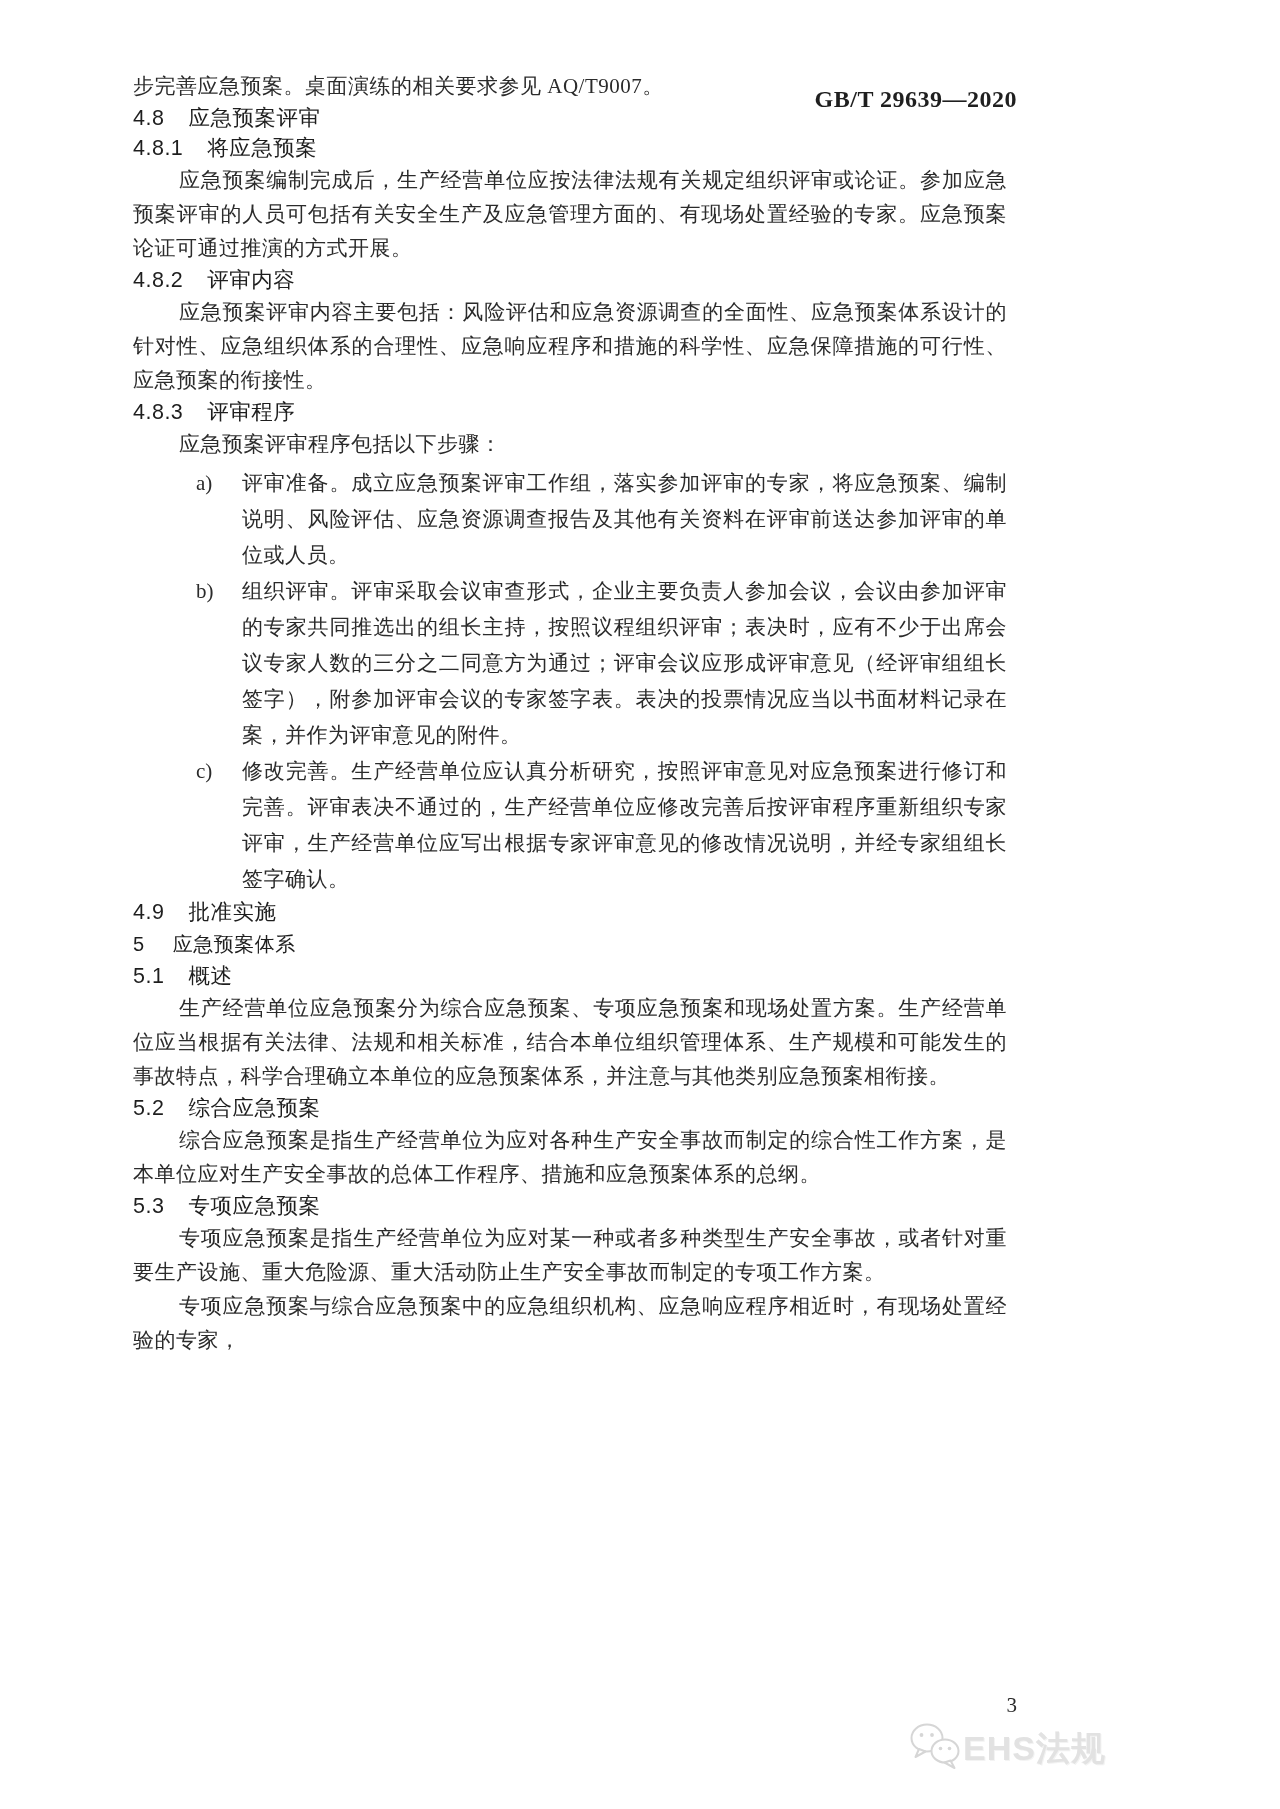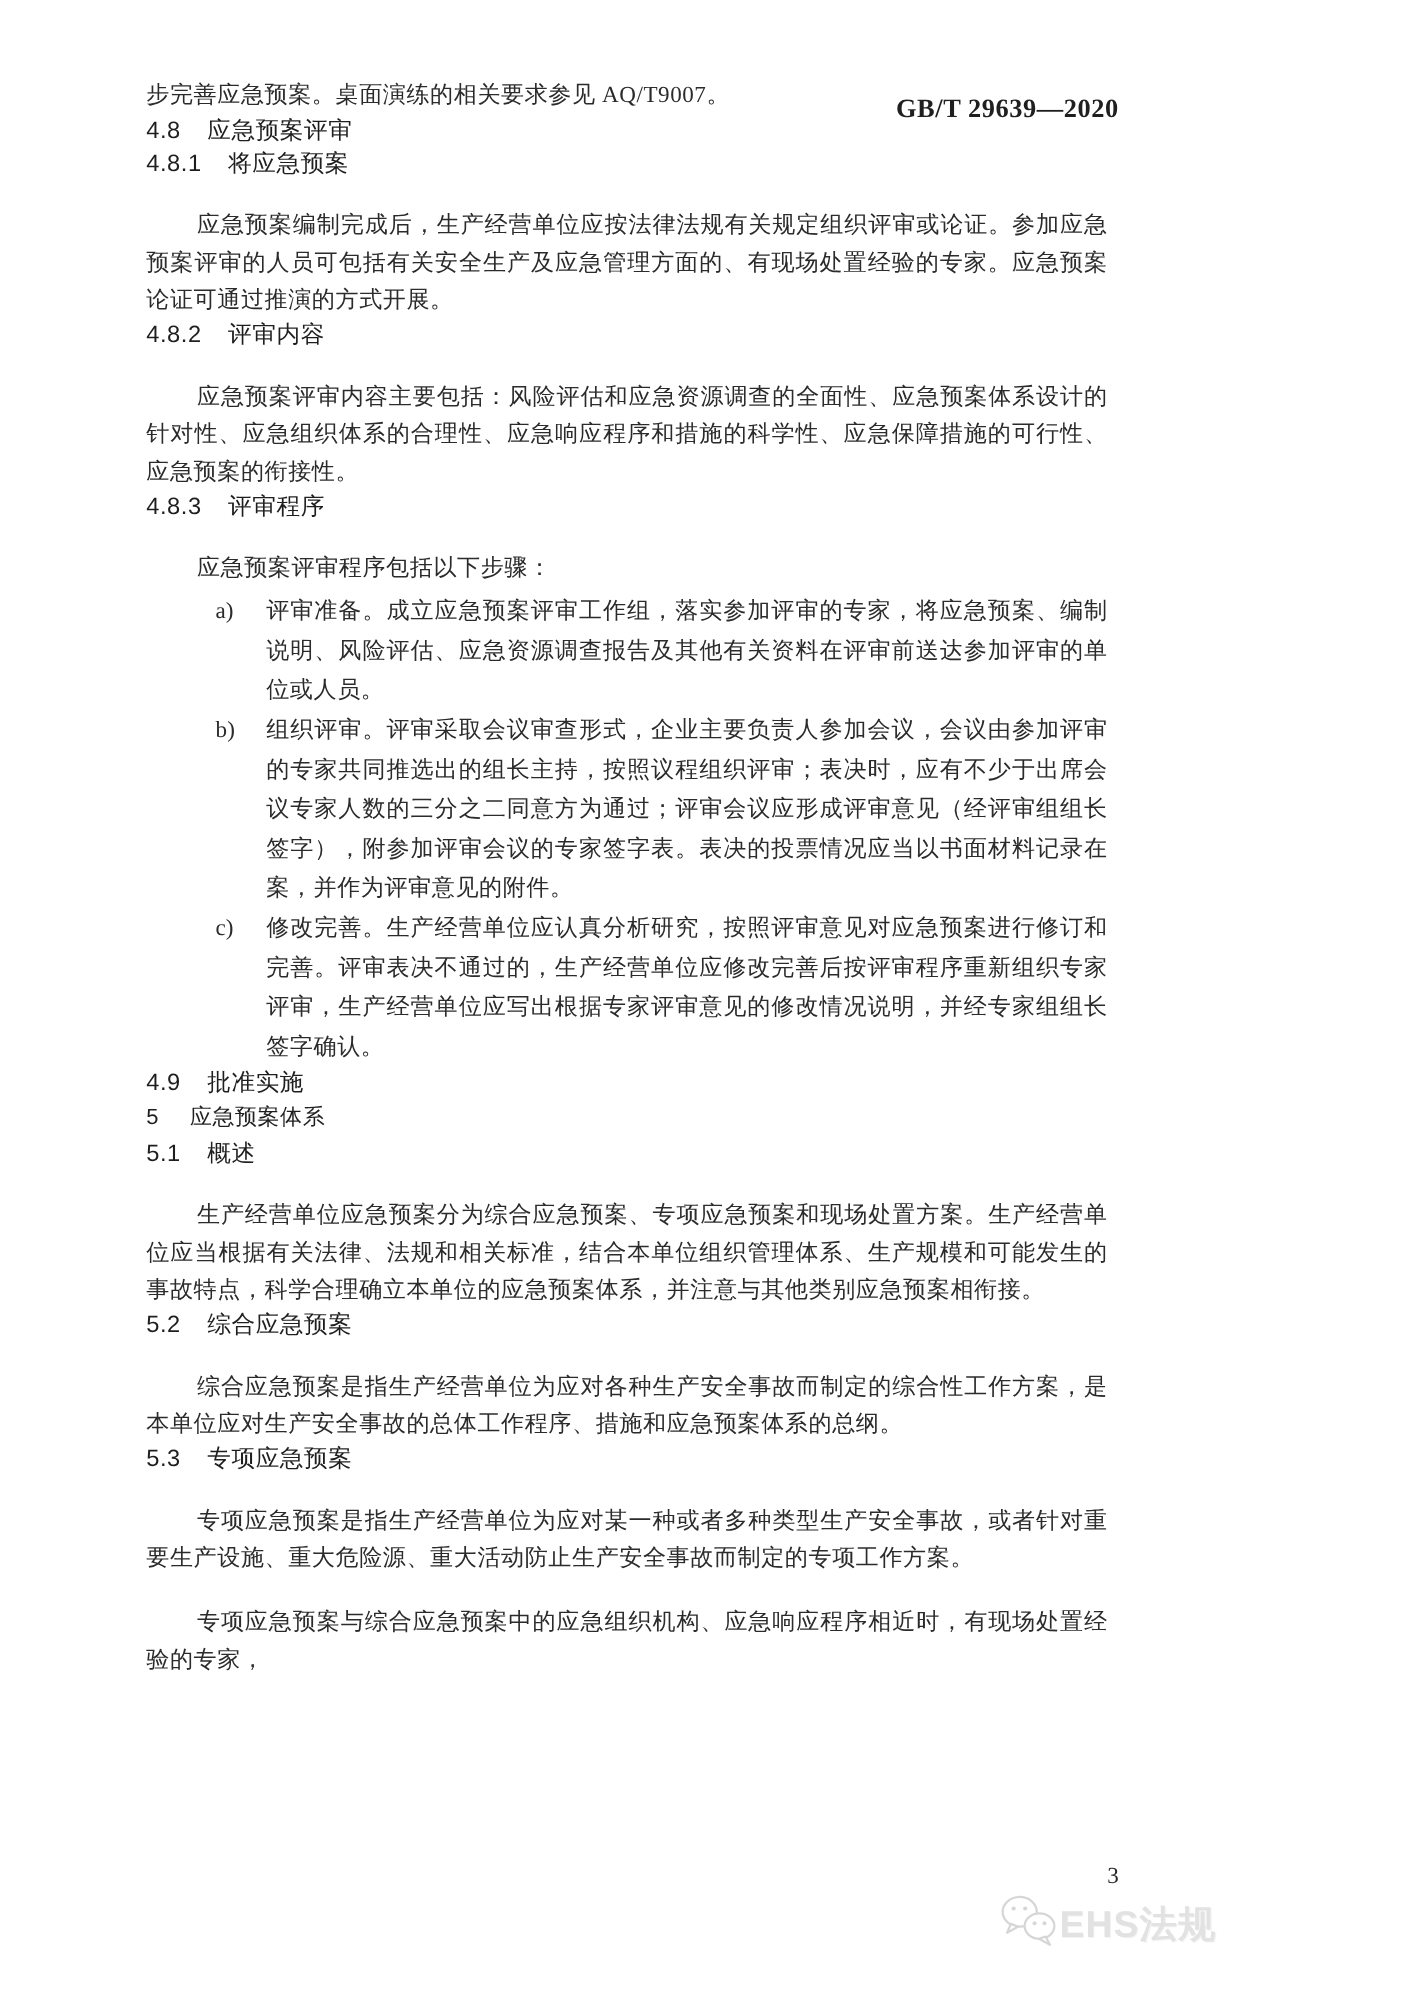--- a/index.html
+++ b/index.html
@@ -27,21 +27,21 @@
     padding: 69px 133px 0 133px;
   }
   p.body-par {
     margin: 0;
     font-size: 21px;
     line-height: 34px;
     letter-spacing: 0.5px;
     text-align: justify;
     color: #2b2b2b;
   }
-  p.indent { text-indent: 46px; margin-top: 24px; }
+  p.indent { text-indent: 46px; }
   p.cont { margin-top: 0; }
   h2.sec, h3.sec, h1.chapter {
     margin: 0;
     font-family: "Liberation Sans", "DejaVu Sans", sans-serif;
     font-weight: normal;
     color: #1e1e1e;
     line-height: 30px;
     font-size: 21.5px;
     letter-spacing: 0.5px;
   }

